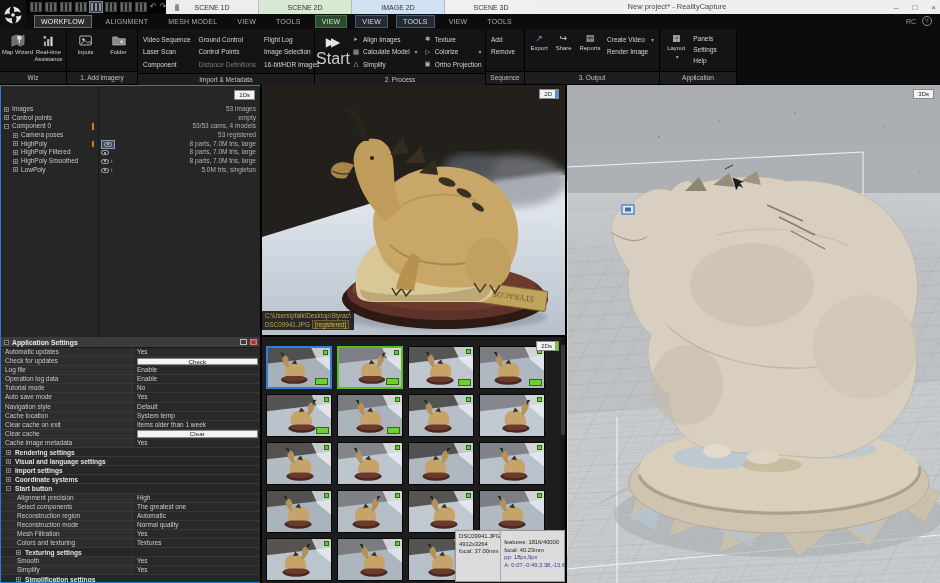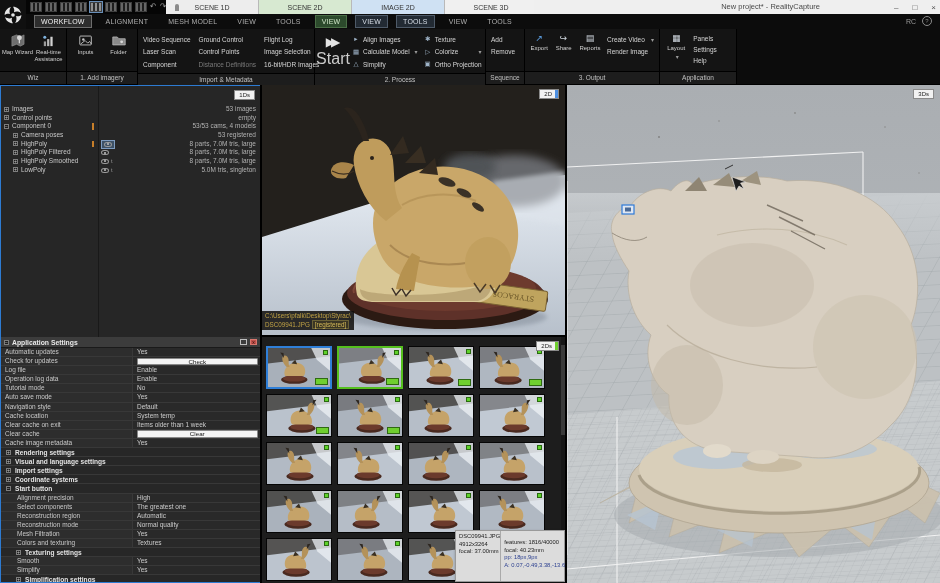--- a/index.html
+++ b/index.html
@@ -15,21 +15,21 @@
   .wicon{width:10px;height:8px;border:1px solid #4a4a4a;background:
          repeating-linear-gradient(90deg,#777 0 2px,#222 2px 4px);opacity:.85;}
   .wicon.hl{outline:1px solid #7aa7d8;background:repeating-linear-gradient(90deg,#aaa 0 2px,#333 2px 4px);}
   .uicon{color:#9a9a9a;font-size:8px;line-height:8px;}
   #pin-icon{width:4px;height:7px;background:#8a8a8a;border-radius:2px 2px 0 0;margin-left:6px;}
   #tabstrip{position:absolute;left:166px;top:0;height:14px;display:flex;}
   .vtab{height:14px;width:92px;display:flex;align-items:center;justify-content:center;
         font-size:7px;color:#333;border-right:1px solid #b9b9b9;}
   #titlezone{position:absolute;left:534px;top:0;right:0;height:14px;background:#efefef;}
   #window-title{position:absolute;left:0;right:120px;top:0;height:14px;line-height:14px;
-        text-align:right;font-size:7.5px;color:#4a4a4a;}
+        text-align:center;font-size:7.5px;color:#4a4a4a;}
   #winbtns{position:absolute;right:4px;top:0;height:14px;display:flex;gap:14px;align-items:center;
         color:#555;font-size:8px;}
   #winbtns span{cursor:default;}
 
   
   #ribbontabs{position:absolute;left:0;top:14px;width:940px;height:15px;background:#0c0c0c;
         display:flex;align-items:center;}
   .rtab{font-size:7px;color:#adadad;padding:2px 6px;margin-left:8px;letter-spacing:.2px;}
   .rtab.selected{background:#2d2d2d;border:1px solid #6d6d6d;color:#f0f0f0;}
   .rtab.green{background:#2c4a2c;border:1px solid #4a6e46;color:#cfe4c6;}

